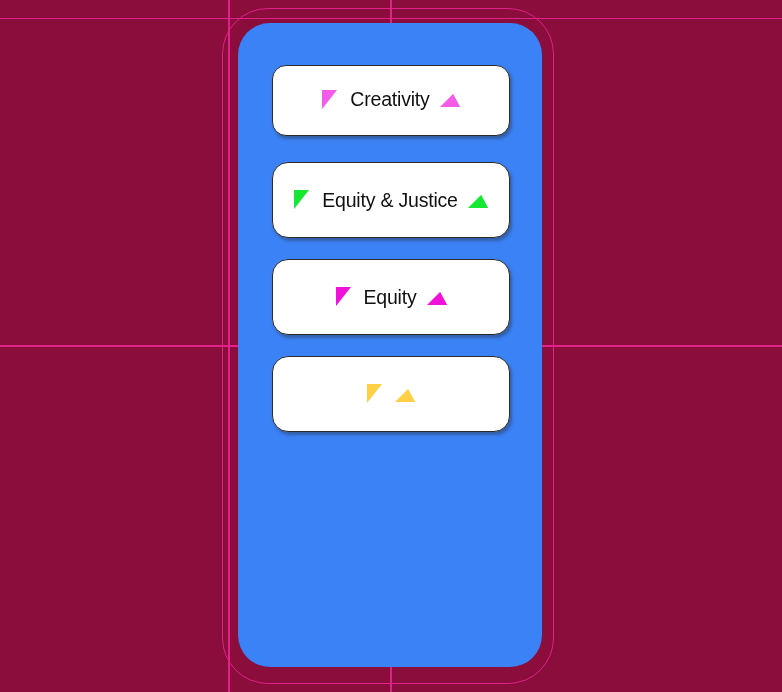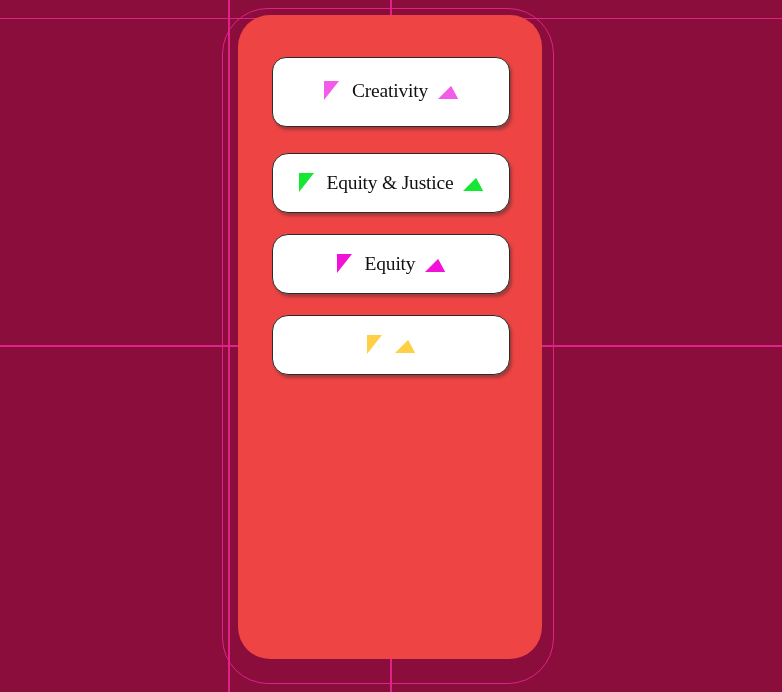--- a/index.html
+++ b/index.html
@@ -37,28 +37,27 @@
     border: 1.5px solid #e0218a;
     border-radius: 46px;
     background: transparent;
     z-index: 3;
   }
 
   
   .phone-body {
     position: absolute;
     left: 238px;
-    top: 15px;
+    top: 23px;
     width: 304px;
     height: 644px;
-    background: #ef4444;
+    background: #3b82f6;
     border-radius: 32px;
     z-index: 4;
     overflow: hidden;
-    font-family: Liberation Serif, serif;
   }
 
   .screen-content {
     position: absolute;
     left: 0;
     top: 0;
     width: 304px;
     height: 644px;
     padding: 42px 34px 0 34px;
   }
@@ -74,21 +73,21 @@
     margin-bottom: 21px;
   }
 
   .card.expanded {
     border-radius: 14px;
     padding: 22px 18px 24px 18px;
     margin-bottom: 26px;
   }
 
   .card.collapsed {
-    height: 60px;
+    height: 76px;
     display: flex;
     align-items: center;
     justify-content: center;
   }
 
   .card-head {
     display: flex;
     align-items: center;
     justify-content: center;
     gap: 10px;

